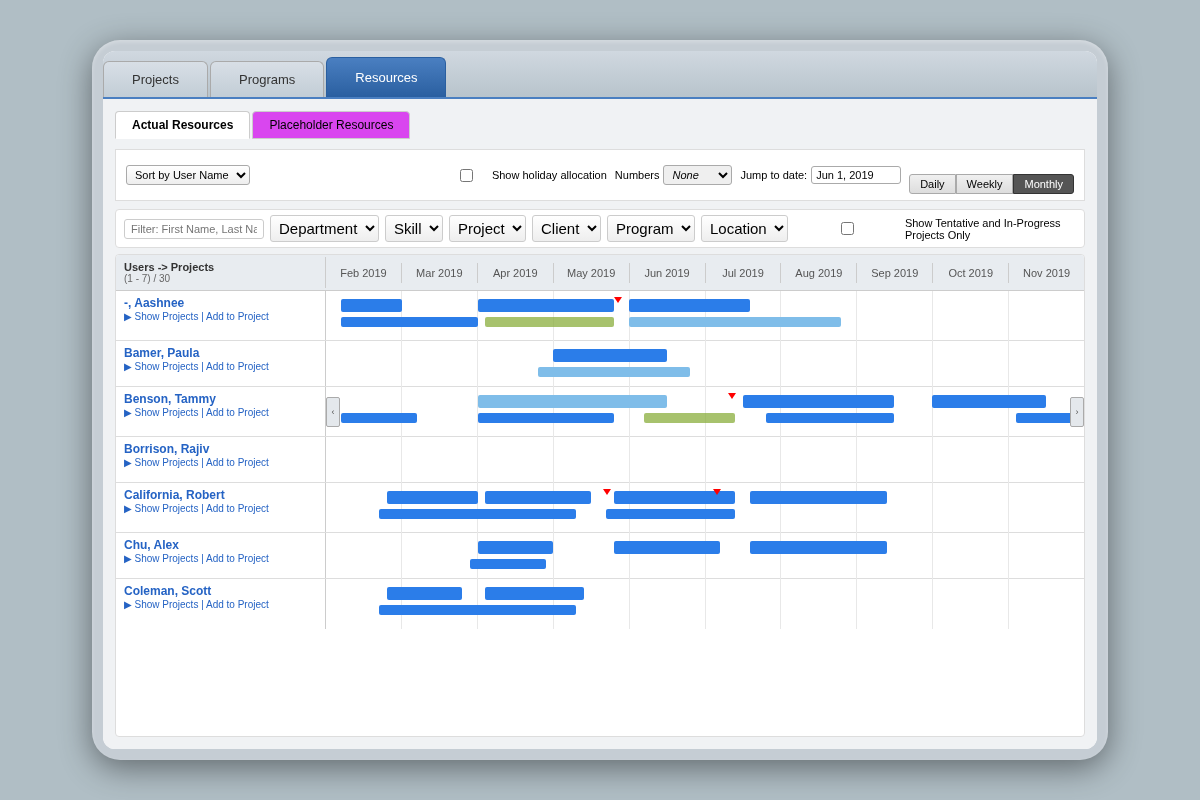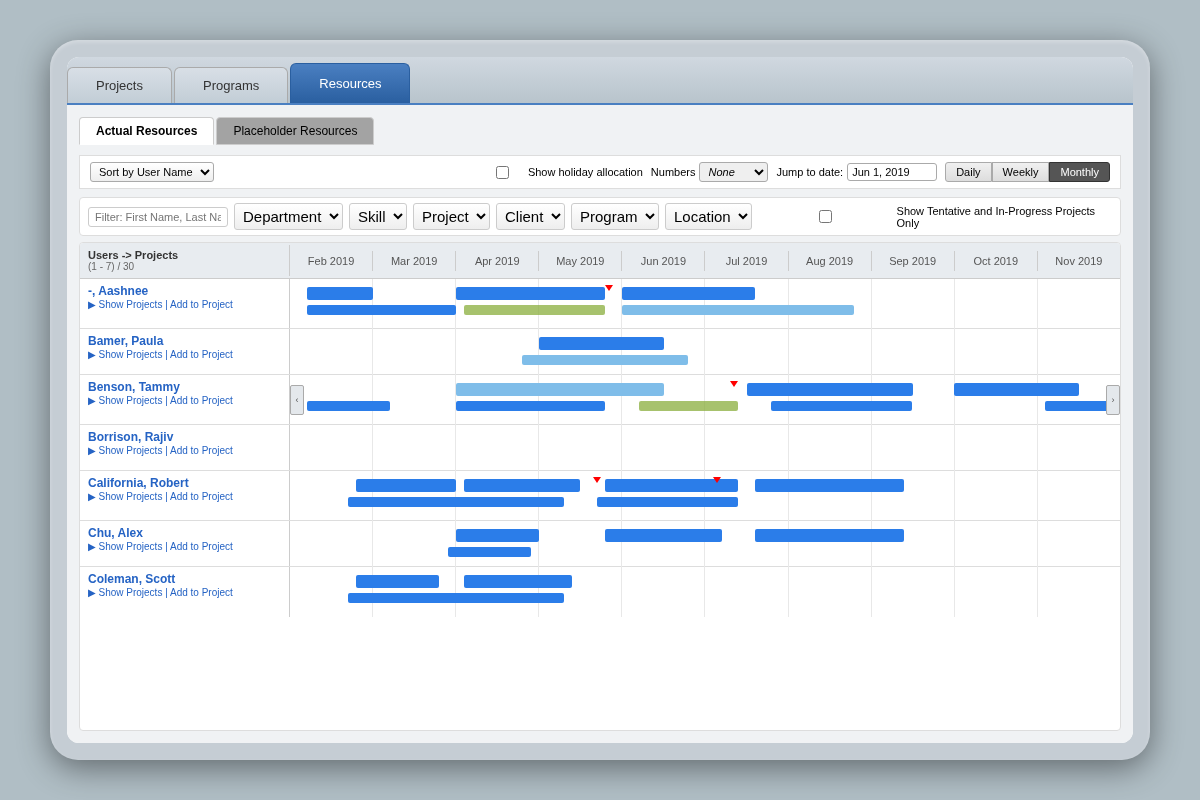--- a/index.html
+++ b/index.html
@@ -7,25 +7,25 @@
       background: #b0bec5;
       display: flex;
       align-items: center;
       justify-content: center;
       width: 1200px;
       height: 800px;
       font-family: Arial, sans-serif;
       font-size: 12px;
     }
     .tablet-frame {
-      width: 1100px;
+      width: 1016px;
       height: 720px;
       background: #c5cdd4;
       border-radius: 28px;
-      padding: 17px;
+      padding: 11px;
       box-shadow: 0 8px 32px rgba(0,0,0,0.45), inset 0 2px 4px rgba(255,255,255,0.3);
       position: relative;
     }
     .tablet-screen {
       width: 100%;
       height: 100%;
       background: #fff;
       border-radius: 12px;
       overflow: hidden;
       display: flex;
@@ -73,21 +73,21 @@
 
     
     .sub-tabs {
       display: flex;
       margin-bottom: 10px;
     }
     .sub-tab {
       padding: 6px 16px;
       font-size: 12px;
       border: 1px solid #ccc;
-      background: #a3a3a3;
+      background: #d946ef;
       cursor: pointer;
       border-radius: 4px 4px 0 0;
     }
     .sub-tab.active {
       background: #fff;
       border-bottom-color: #fff;
       font-weight: bold;
     }
     .sub-tab + .sub-tab { margin-left: 2px; }
 
@@ -143,20 +143,21 @@
     .jump-group input {
       font-size: 11px;
       padding: 2px 4px;
       border: 1px solid #aaa;
       border-radius: 3px;
       width: 90px;
     }
     .view-buttons {
       display: flex;
       gap: 0;
+      margin-top: 18px;
     }
     .view-btn {
       padding: 3px 10px;
       font-size: 11px;
       border: 1px solid #aaa;
       background: linear-gradient(to bottom, #f0f0f0, #ddd);
       cursor: pointer;
     }
     .view-btn.active {
       background: #555;

